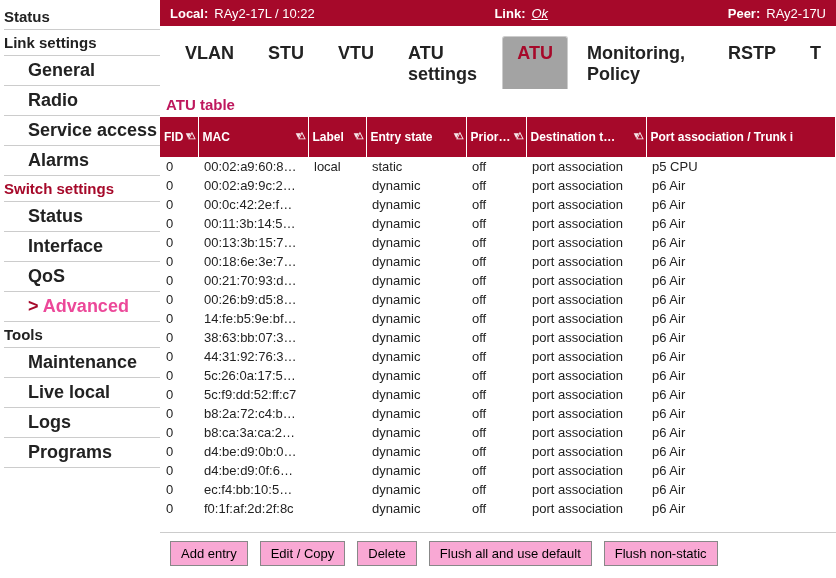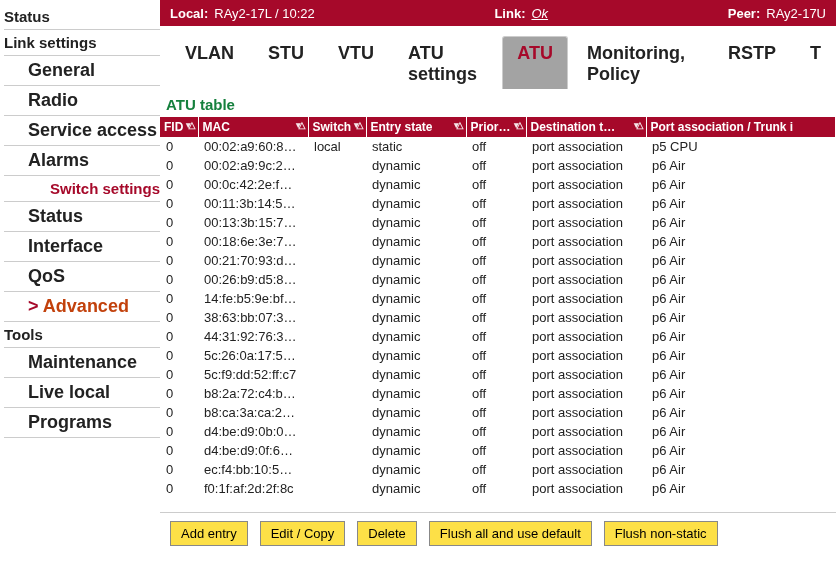--- a/index.html
+++ b/index.html
@@ -1,40 +1,40 @@
 <!DOCTYPE html>
 <html><head>
 <meta charset="utf-8">
 <style>
   * { box-sizing: border-box; }
   body { margin: 0; font-family: Arial, Helvetica, sans-serif; font-size: 13px; color: #222; background: #fff; width: 836px; }
   .layout { display: flex; }
   .sidebar { width: 160px; padding: 4px 0 0 4px; }
   .side-sec { font-weight: bold; font-size: 15px; padding: 4px 0; border-bottom: 1px solid #ccc; cursor: pointer; }
-  .side-sec.active { color: #a6092a; text-align: right; }
+  .side-sec.active { color: #a6092a; }
   .side-item { padding: 4px 0 4px 24px; font-weight: bold; font-size: 18px; border-bottom: 1px solid #ccc; cursor: pointer; }
-  .side-item.active { color: #c2410c; }
+  .side-item.active { color: #ec4899; }
   .side-item.active::before { content: "> "; color: #a6092a; }
   .main { flex: 1; overflow: hidden; }
   .topbar { background: #a6092a; color: #fff; height: 26px; display: flex; align-items: center; justify-content: space-between; padding: 0 10px; font-size: 13px; }
   .topbar .seg { display: flex; gap: 6px; align-items: center; }
   .topbar .lbl { font-weight: bold; }
   .topbar .lnk { text-decoration: underline; font-style: italic; }
   .tabs { display: flex; gap: 4px; padding: 10px 0 0 10px; border-bottom: 1px solid transparent; }
   .tab { padding: 6px 14px 4px; font-weight: bold; font-size: 18px; border: 1px solid transparent; border-bottom: none; cursor: pointer; border-radius: 3px 3px 0 0; }
   .tab.active { color: #a6092a; border-color: #ccc; background: #a3a3a3; }
   .tablewrap { padding: 4px 0 0 0; }
-  .tbl-title { color: #15803d; font-weight: bold; font-size: 15px; padding: 2px 0 4px 6px; }
+  .tbl-title { color: #be185d; font-weight: bold; font-size: 15px; padding: 2px 0 4px 6px; }
   table { border-collapse: collapse; width: 100%; table-layout: fixed; }
-  thead th { background: #a6092a; color: #fff; font-weight: bold; font-size: 12px; text-align: left; padding: 3px 4px; border-right: 1px solid #fff; white-space: nowrap; overflow: hidden; }
+  thead th { background: #a6092a; color: #fff; font-weight: bold; font-size: 12px; text-align: left; padding: 13px 4px; border-right: 1px solid #fff; white-space: nowrap; overflow: hidden; }
   thead th .sicons { float: right; font-size: 9px; letter-spacing: -2px; opacity: .9; }
   tbody td { padding: 2px 6px; font-size: 13px; white-space: nowrap; overflow: hidden; text-overflow: ellipsis; }
   tbody tr:nth-child(even) td {}
   .btnbar { border-top: 1px solid #ccc; margin-top: 14px; padding: 8px 10px; display: flex; gap: 12px; }
-  .btn { background: #fde047; border: 1px solid #888; padding: 4px 10px; font-size: 13px; cursor: pointer; }
+  .btn { background: #f9a8d4; border: 1px solid #888; padding: 4px 10px; font-size: 13px; cursor: pointer; }
   col.c-fid { width: 38px; }
   col.c-mac { width: 110px; }
   col.c-label { width: 58px; }
   col.c-entry { width: 100px; }
   col.c-prio { width: 60px; }
   col.c-dest { width: 120px; }
   col.c-port { }
 </style>
 </head>
 <body>
@@ -48,20 +48,21 @@
     <div class="side-item">Service access</div>
     <div class="side-item">Alarms</div>
     <div class="side-sec active">Switch settings</div>
     <div class="side-item">Status</div>
     <div class="side-item">Interface</div>
     <div class="side-item">QoS</div>
     <div class="side-item active">Advanced</div>
     <div class="side-sec">Tools</div>
     <div class="side-item">Maintenance</div>
     <div class="side-item">Live local</div>
+    <div class="side-item">Logs</div>
     <div class="side-item">Programs</div>
   </div>
 
   <div class="main">
     <div class="topbar">
       <div class="seg">
         <span class="lbl">Local:</span>
         <span>RAy2-17L / 10:22</span>
       </div>
       <div class="seg">
@@ -94,21 +95,21 @@
             <col class="c-label">
             <col class="c-entry">
             <col class="c-prio">
             <col class="c-dest">
             <col class="c-port">
         </colgroup>
         <thead>
           <tr>
             <th><span>FID</span><span class="sicons">▾△</span></th>
             <th><span>MAC</span><span class="sicons">▾△</span></th>
-            <th><span>Switch</span><span class="sicons">▾△</span></th>
+            <th><span>Label</span><span class="sicons">▾△</span></th>
             <th><span>Entry state</span><span class="sicons">▾△</span></th>
             <th><span>Prior…</span><span class="sicons">▾△</span></th>
             <th><span>Destination t…</span><span class="sicons">▾△</span></th>
             <th><span>Port association / Trunk i</span></th>
           </tr>
         </thead>
         <tbody id="atu-rows">
             <tr>
               <td>0</td>
               <td>00:02:a9:60:8…</td>

